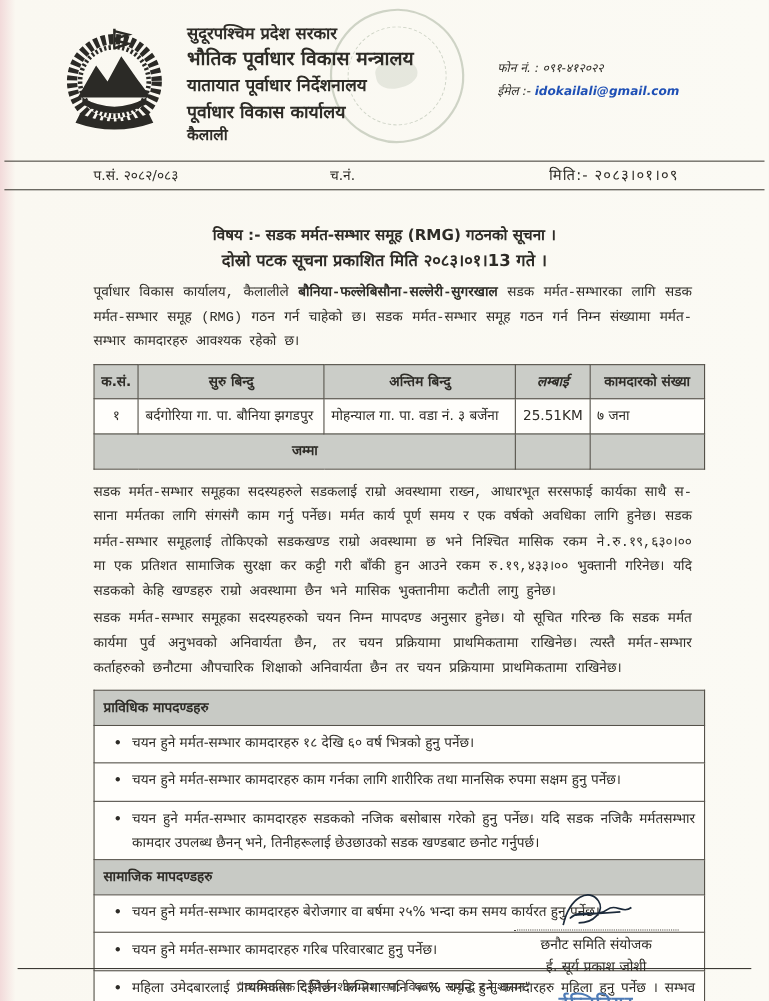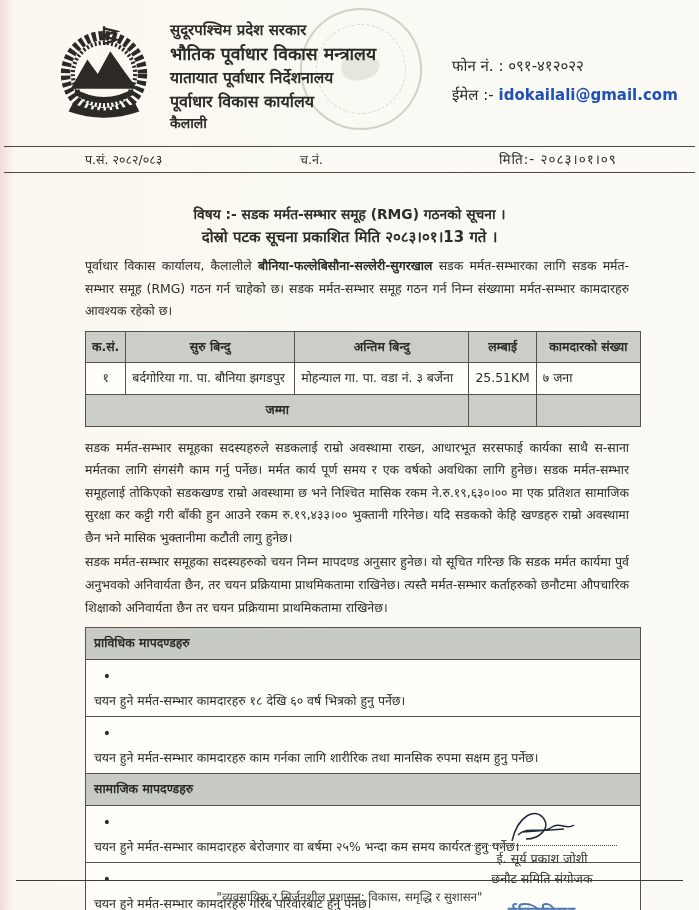--- a/index.html
+++ b/index.html
@@ -16,21 +16,21 @@
   }
   
   .hdr{position:relative;padding-top:18px;height:128px;}
   .emblem{position:absolute;left:52px;top:20px;width:104px;height:104px;}
   .hdr-center{position:absolute;left:170px;width:360px;top:20px;text-align:left;line-height:1.45;}
   .h1{font-size:15px;font-weight:bold;}
   .h2{font-size:17.5px;font-weight:bold;}
   .h3{font-size:15.5px;font-weight:bold;}
   .h4{font-size:16px;font-weight:bold;}
   .h5{font-size:14px;font-weight:bold;}
-  .hdr-contact{position:absolute;left:452px;top:52px;font-size:15px;line-height:1.9;white-space:nowrap;}
+  .hdr-contact{position:absolute;left:452px;top:52px;font-size:11px;line-height:1.9;white-space:nowrap;font-style:italic;}
   .email-val{color:#1f50b5;font-weight:bold;text-decoration:none;}
   .stamp-wm{
     position:absolute;left:300px;top:8px;width:118px;height:118px;border-radius:50%;
     border:2px solid rgba(96,118,88,.38);opacity:.75;transform:rotate(-12deg);pointer-events:none;
   }
   .stamp-wm::before{
     content:"";position:absolute;left:14px;top:14px;right:14px;bottom:14px;border-radius:50%;
     border:1.5px dashed rgba(96,118,88,.35);
   }
   .stamp-wm::after{
@@ -42,39 +42,39 @@
   .ref-row{display:flex;align-items:flex-end;padding:3px 10px 4px 85px;font-size:12.5px;}
   .ref-no{width:215px;}
   .disp-no{flex:1;}
   .ref-date{width:190px;font-size:13.5px;letter-spacing:1px;}
   
   .subject{ text-align:center;margin-top:8px;line-height:1.6;}
   .subj1{font-size:13.8px;font-weight:bold;margin-top:30px;}
   .subj2{font-size:15px;font-weight:bold;}
   
   .bodyarea{padding:6px 58px 0 85px;font-size:12.4px;line-height:1.82;text-align:justify;}
-  .para{margin:0 12px 2px 0;}
+  .para{margin:0 12px 2px 0;font-family:Liberation Mono, monospace;}
   .roadname{font-weight:bold;}
   
   table{border-collapse:collapse;width:100%;padding-left:16px;}
   .rmg-table{margin:8px 0 10px 0;}
   .rmg-table th,.rmg-table td{border:1.3px solid #55524a;font-size:12.4px;padding:4px 6px;}
   .rmg-table th{background:#cbcdc8;font-weight:bold;text-align:center;}
   .rmg-table td{background:#fffefb;}
   .rmg-table .c-sn{width:6%;text-align:center;}
   .rmg-table .c-start{width:31%;}
   .rmg-table .c-end{width:32%;}
-  .rmg-table .c-len{width:12%;}
+  .rmg-table .c-len{width:12%;font-style:italic;}
   .rmg-table .c-num{width:19%;}
   .rmg-table .total-row td{background:#cbcdc8;text-align:center;font-weight:bold;height:22px;}
   
   .crit-table{margin:8px 0 4px 0;}
   .crit-table td{border:1.3px solid #55524a;font-size:12.4px;padding:4px 8px;background:#fffefb;}
   .crit-table .band td{background:#c8cac5;font-weight:bold;padding:4px 8px;margin-left:25px;}
-  .crit-item{display:flex;flex-direction:column;}
+  .crit-item{display:flex;}
   .crit-item .bullet{width:26px;text-align:center;flex:0 0 26px;}
   .crit-item .bullet::before{content:"\2022";font-size:14px;}
   .crit-item .txt{flex:1;line-height:1.8;text-align:justify;}
   
   .sig-block{position:absolute;right:62px;top:805px;width:190px;text-align:center;font-size:12.6px;line-height:1.6;}
   .sig-scribble{display:block;margin:0 auto -2px auto;}
   .sig-dots{border-bottom:1.6px dotted #4a4840;width:150px;margin:0 auto 3px auto;}
   .sig-stamp{margin-top:10px;font-size:17.5px;color:#4d7ab5;font-weight:bold;letter-spacing:1px;}
   
   .footer{position:absolute;left:0;right:0;bottom:6px;}
@@ -174,20 +174,28 @@
             </td>
           </tr>
       <tr>
             <td>
               <div class="crit-item">
                 <span class="bullet"></span>
                 <span class="txt">चयन हुने मर्मत-सम्भार कामदारहरु काम गर्नका लागि शारीरिक तथा मानसिक रुपमा सक्षम हुनु पर्नेछ।</span>
               </div>
             </td>
           </tr>
+      <tr>
+            <td>
+              <div class="crit-item">
+                <span class="bullet"></span>
+                <span class="txt">चयन हुने मर्मत-सम्भार कामदारहरु सडकको नजिक बसोबास गरेको हुनु पर्नेछ।  यदि सडक नजिकै मर्मतसम्भार कामदार उपलब्ध छैनन् भने, तिनीहरूलाई छेउछाउको सडक खण्डबाट छनोट गर्नुपर्छ।</span>
+              </div>
+            </td>
+          </tr>
       <tr class="band">
         <td>सामाजिक मापदण्डहरु</td>
       </tr>
       <tr>
             <td>
               <div class="crit-item">
                 <span class="bullet"></span>
                 <span class="txt">चयन हुने मर्मत-सम्भार कामदारहरु बेरोजगार वा बर्षमा २५% भन्दा कम समय कार्यरत हुनु पर्नेछ।</span>
               </div>
             </td>
@@ -213,22 +221,22 @@
       </table>
 
   </div>
 
   <div class="sig-block">
     <svg class="sig-scribble" width="100" height="42" viewBox="0 0 100 42">
       <path d="M20 36 C 26 10, 44 2, 52 14 C 58 23, 48 34, 34 34" stroke="#1c2a3a" stroke-width="1.5" fill="none"></path>
       <path d="M26 30 C 36 20, 50 30, 60 22 C 68 16, 74 26, 82 20 M 30 27 L 72 24" stroke="#1c2a3a" stroke-width="1.5" fill="none"></path>
     </svg>
     <div class="sig-dots"></div>
+    <div>छनौट समिति संयोजक</div>
     <div>ई. सूर्य प्रकाश जोशी</div>
-    <div>छनौट समिति संयोजक</div>
     <div class="sig-stamp">ईन्जिनियर</div>
   </div>
 
   <div class="footer">
     <div class="rule"></div>
     <div class="foot-quote">"व्यवसायिक र सिर्जनशील प्रशासन: विकास, समृद्धि र सुशासन"</div>
   </div>
 
 </div>
 

